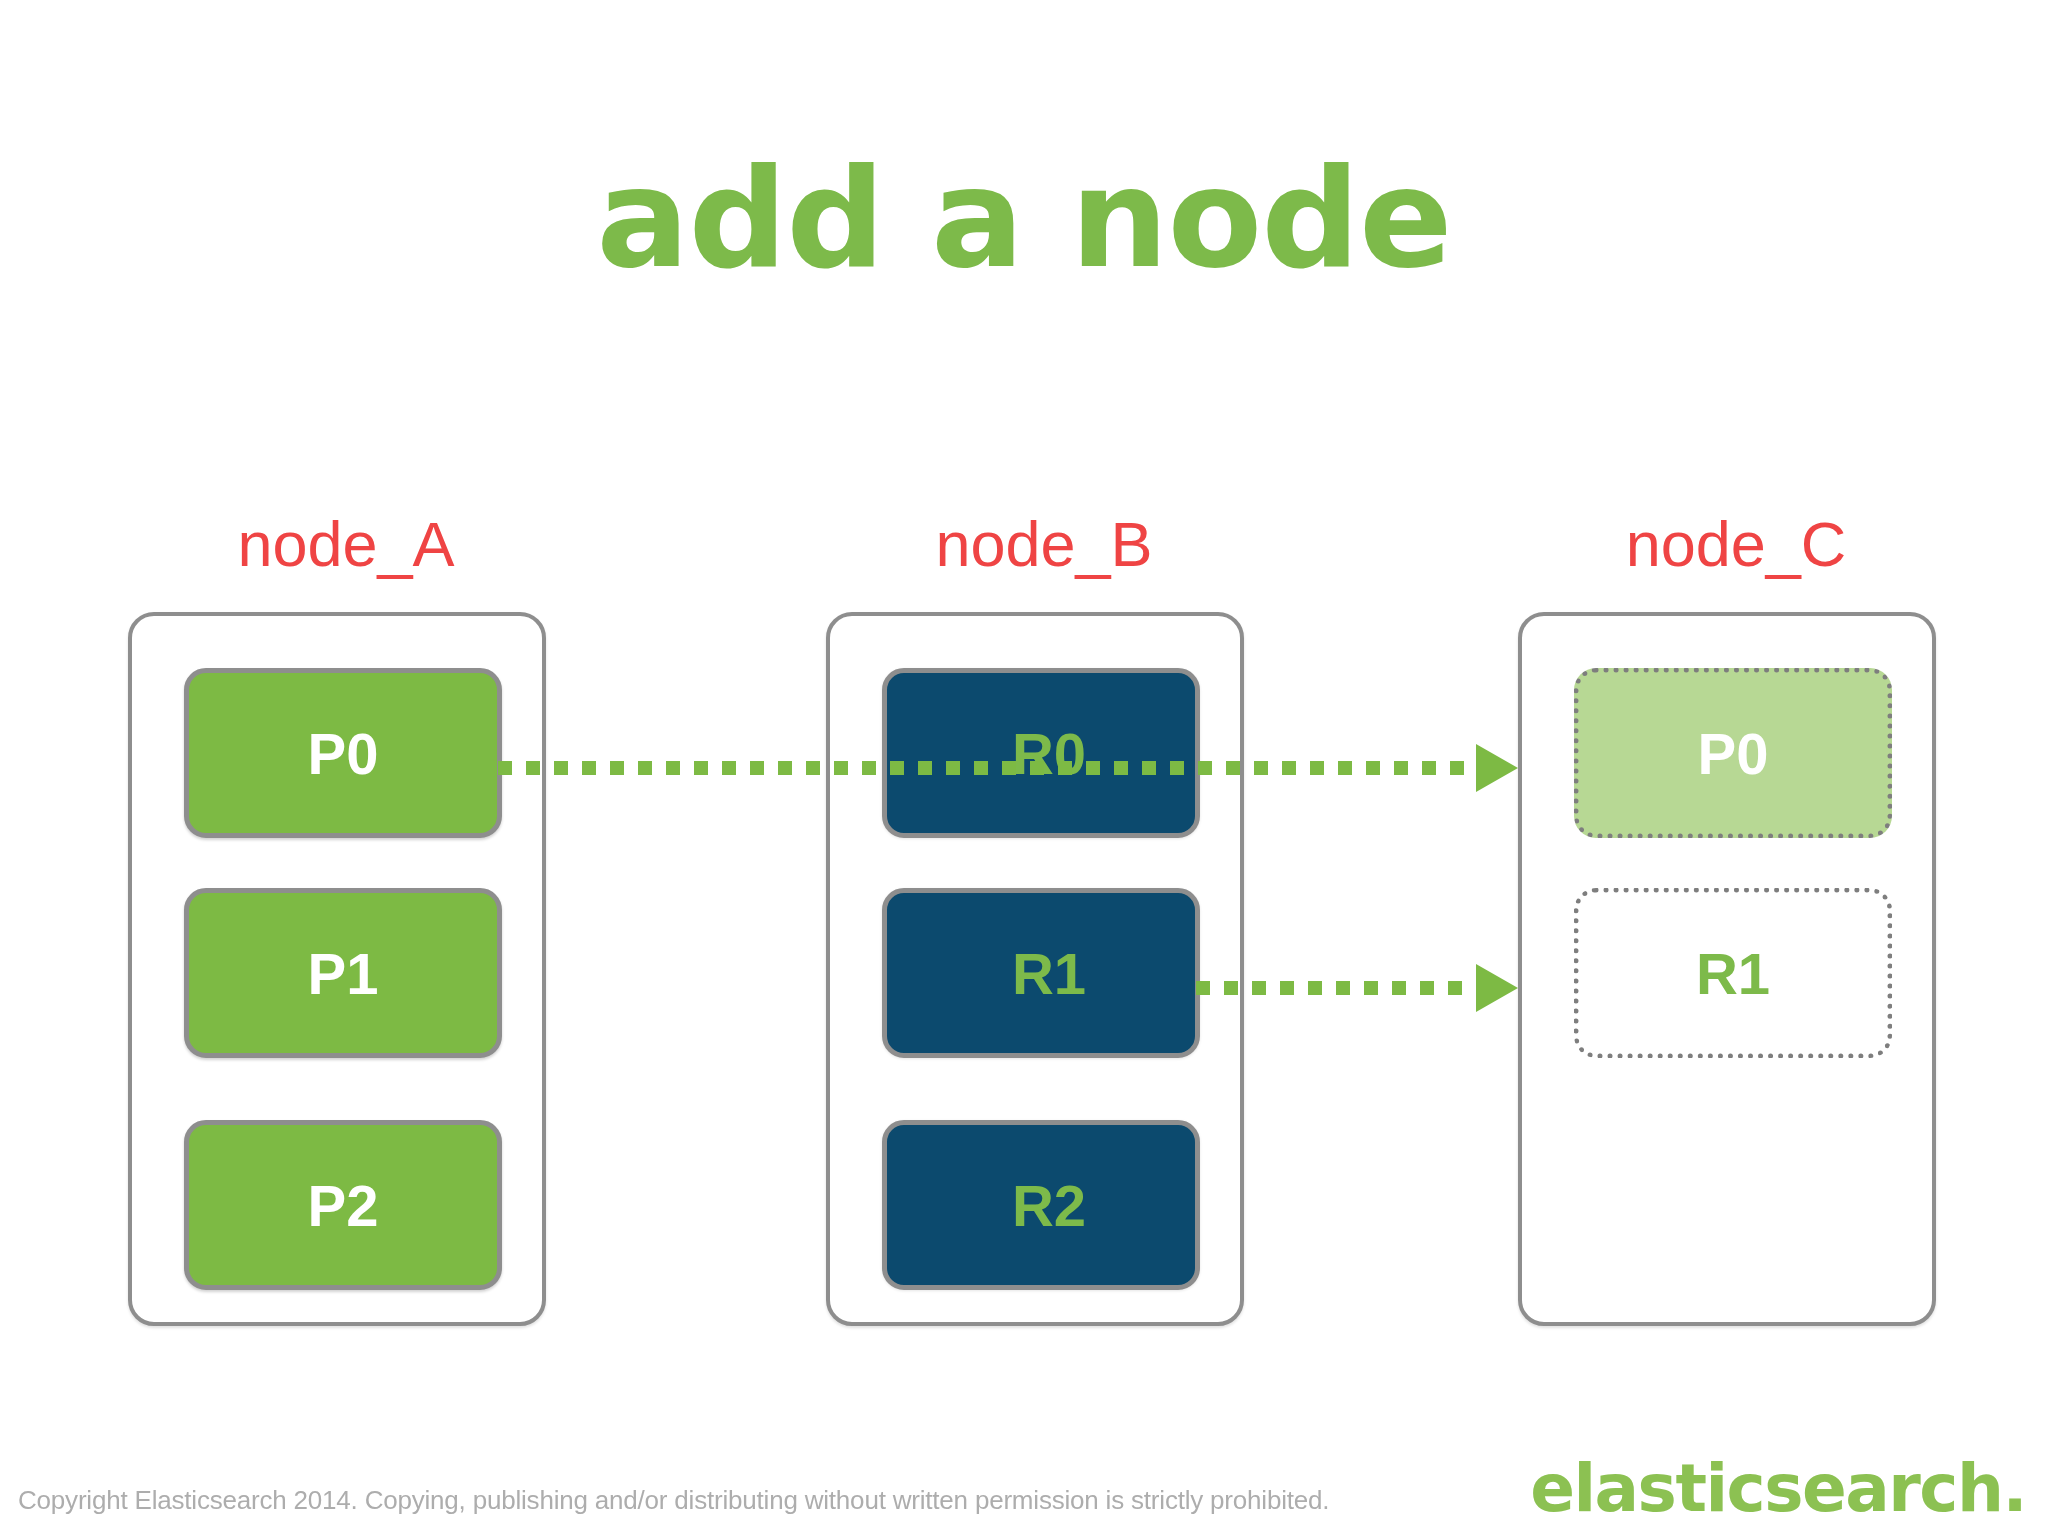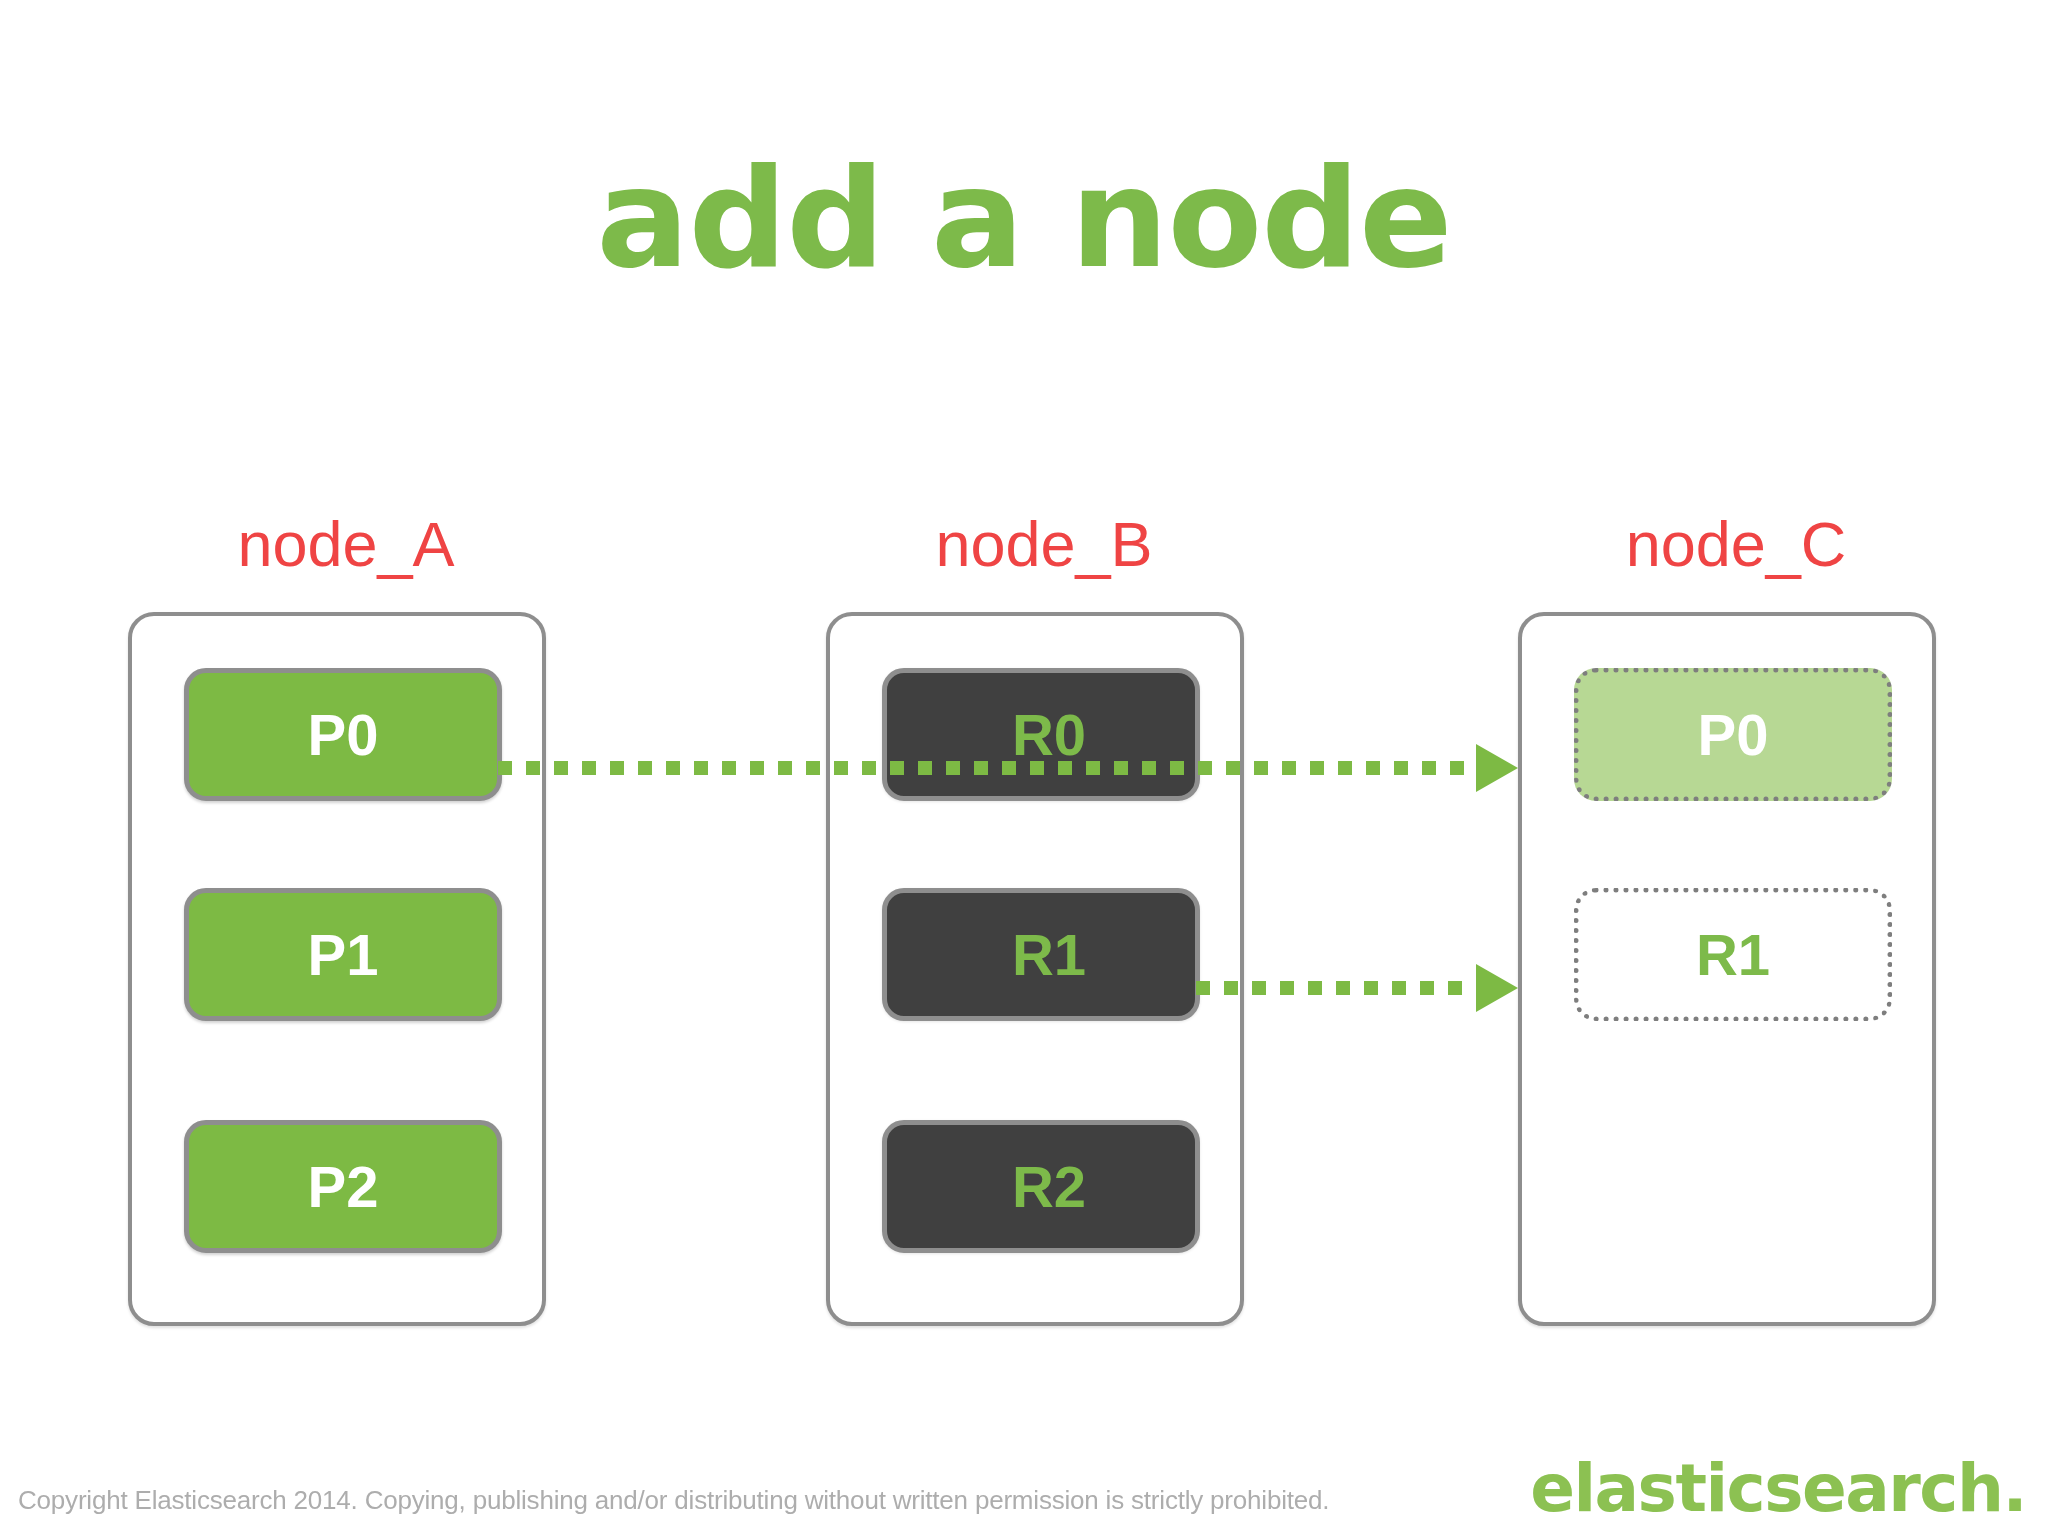--- a/index.html
+++ b/index.html
@@ -67,21 +67,21 @@
     background: #ffffff;
     box-sizing: border-box;
     box-shadow: 0 2px 3px rgba(0,0,0,0.12);
   }
 
   
   .shard {
     position: absolute;
     left: 52px;
     width: 318px;
-    height: 133px;
+    height: 170px;
     border-radius: 22px;
     box-sizing: border-box;
     display: flex;
     align-items: center;
     justify-content: center;
     font-family: "Liberation Sans", sans-serif;
     font-size: 58px;
     font-weight: bold;
     text-align: center;
   }
@@ -91,21 +91,21 @@
 
   
   .shard.primary {
     background: #7DBA44;
     border: 5px solid #8E8E8E;
     color: #ffffff;
     box-shadow: 0 2px 3px rgba(0,0,0,0.18);
   }
   
   .shard.replica {
-    background: #404040;
+    background: #0c4a6e;
     border: 5px solid #8E8E8E;
     color: #7DBA4A;
     box-shadow: 0 1px 3px rgba(0,0,0,0.10);
     padding-left: 16px;
   }
   
   .shard.primary-ghost {
     background: #B7D894;
     border: 5px dotted #7E7E7E;
     color: #ffffff;

